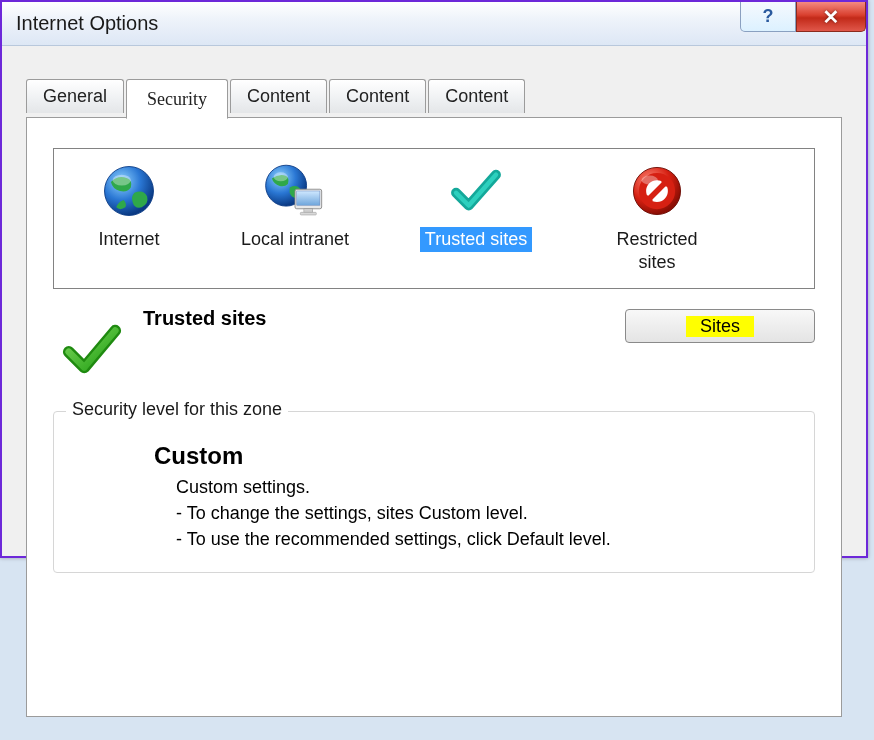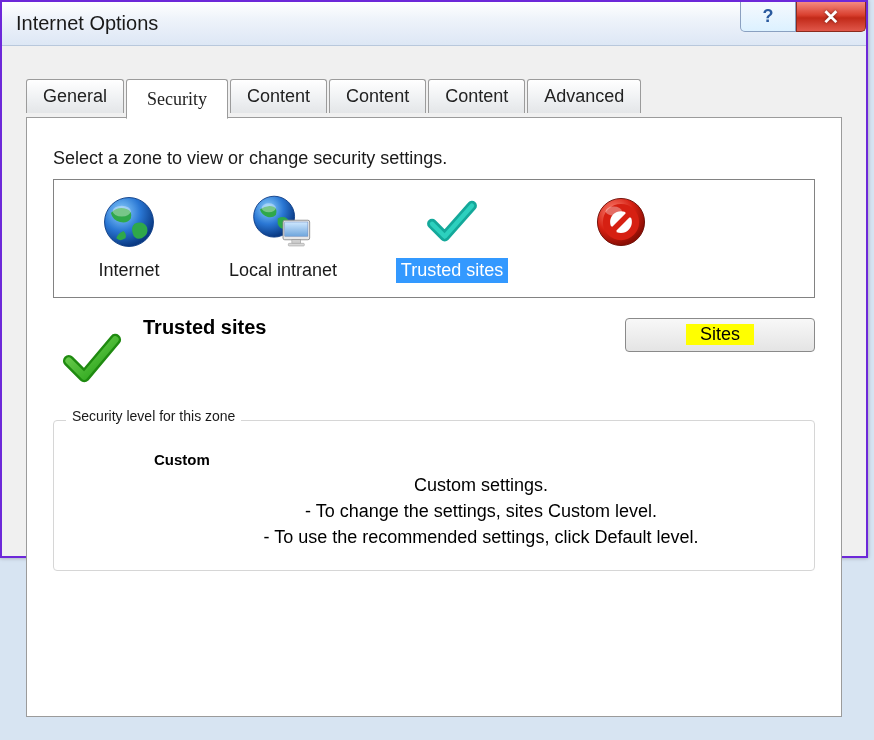--- a/index.html
+++ b/index.html
@@ -111,21 +111,21 @@
   .instruction {
     font-size: 18px;
     color: #1a1a1a;
     margin-bottom: 10px;
   }
   .zones-box {
     border: 1px solid #828282;
     padding: 8px 10px 10px 10px;
     display: flex;
     align-items: flex-start;
-    gap: 4px;
+    gap: 16px;
   }
   .zone {
     text-align: center;
     flex: 0 0 auto;
     cursor: default;
     padding: 2px 6px 4px 6px;
   }
   .zone .zicon {
     width: 64px;
     height: 64px;
@@ -205,33 +205,32 @@
     border: 1px solid #d6d6d6;
     border-radius: 4px;
     padding: 30px 28px 20px 100px;
   }
   .group-title {
     position: absolute;
     top: -13px;
     left: 12px;
     background: #ffffff;
     padding: 0 6px;
-    font-size: 14px;
+    font-size: 18px;
     color: #1a1a1a;
   }
   .level-heading {
     font-weight: bold;
-    font-size: 15px;
+    font-size: 24px;
     margin-bottom: 4px;
   }
   .level-body {
     font-size: 18px;
     line-height: 1.45;
     padding-left: 22px;
-    text-align: center;
   }
 
   
   svg.globe { width: 58px; height: 58px; }
   svg.globe-mon { width: 68px; height: 58px; }
   svg.check-teal { width: 58px; height: 58px; }
   svg.nosign { width: 58px; height: 58px; }
   svg.check-green { width: 62px; height: 62px; }
 </style>
 </head>
@@ -252,26 +251,24 @@
   </div>
 
   <div class="content-area">
 
     <div class="tabs">
       <div class="tab"><span>General</span></div>
       <div class="tab active"><span>Security</span></div>
       <div class="tab"><span>Content</span></div>
       <div class="tab"><span>Content</span></div>
       <div class="tab"><span>Content</span></div>
-      <div class="tab"><span>Advanced</span></div>
     </div>
 
     <div class="tab-body">
 
-      <div class="instruction">Select a zone to view or change security settings.</div>
 
       <div class="zones-box">
 
         <div class="zone zone-internet">
           <div class="zicon">
             <svg class="globe" viewBox="0 0 64 64">
               <defs>
                 <radialGradient id="g1" cx="35%" cy="30%" r="70%">
                   <stop offset="0%" stop-color="#8fd3ff"></stop>
                   <stop offset="55%" stop-color="#2a77d4"></stop>
@@ -337,20 +334,21 @@
               </defs>
               <circle cx="32" cy="32" r="26" fill="url(#r1)" stroke="#6b0a02" stroke-width="1"></circle>
               <circle cx="32" cy="32" r="16" fill="#ffffff"></circle>
               <rect x="16" y="28" width="32" height="8" fill="#d62012" transform="rotate(-45 32 32)"></rect>
               <circle cx="32" cy="32" r="16" fill="none" stroke="#d62012" stroke-width="8"></circle>
               <circle cx="32" cy="32" r="11" fill="#ffffff"></circle>
               <rect x="18" y="29" width="28" height="6" fill="#d62012" transform="rotate(-45 32 32)"></rect>
               <ellipse cx="24" cy="20" rx="9" ry="5" fill="#ffffff" opacity="0.35"></ellipse>
             </svg>
           </div>
+          <span class="zlabel">Restricted<br>sites</span>
         </div>
 
       </div>
 
       <div class="desc-row">
         <div class="desc-check">
           <svg class="check-green" viewBox="0 0 64 64">
             <defs>
               <linearGradient id="cg" x1="0" y1="0" x2="1" y2="1">
                 <stop offset="0%" stop-color="#7bd65a"></stop>

